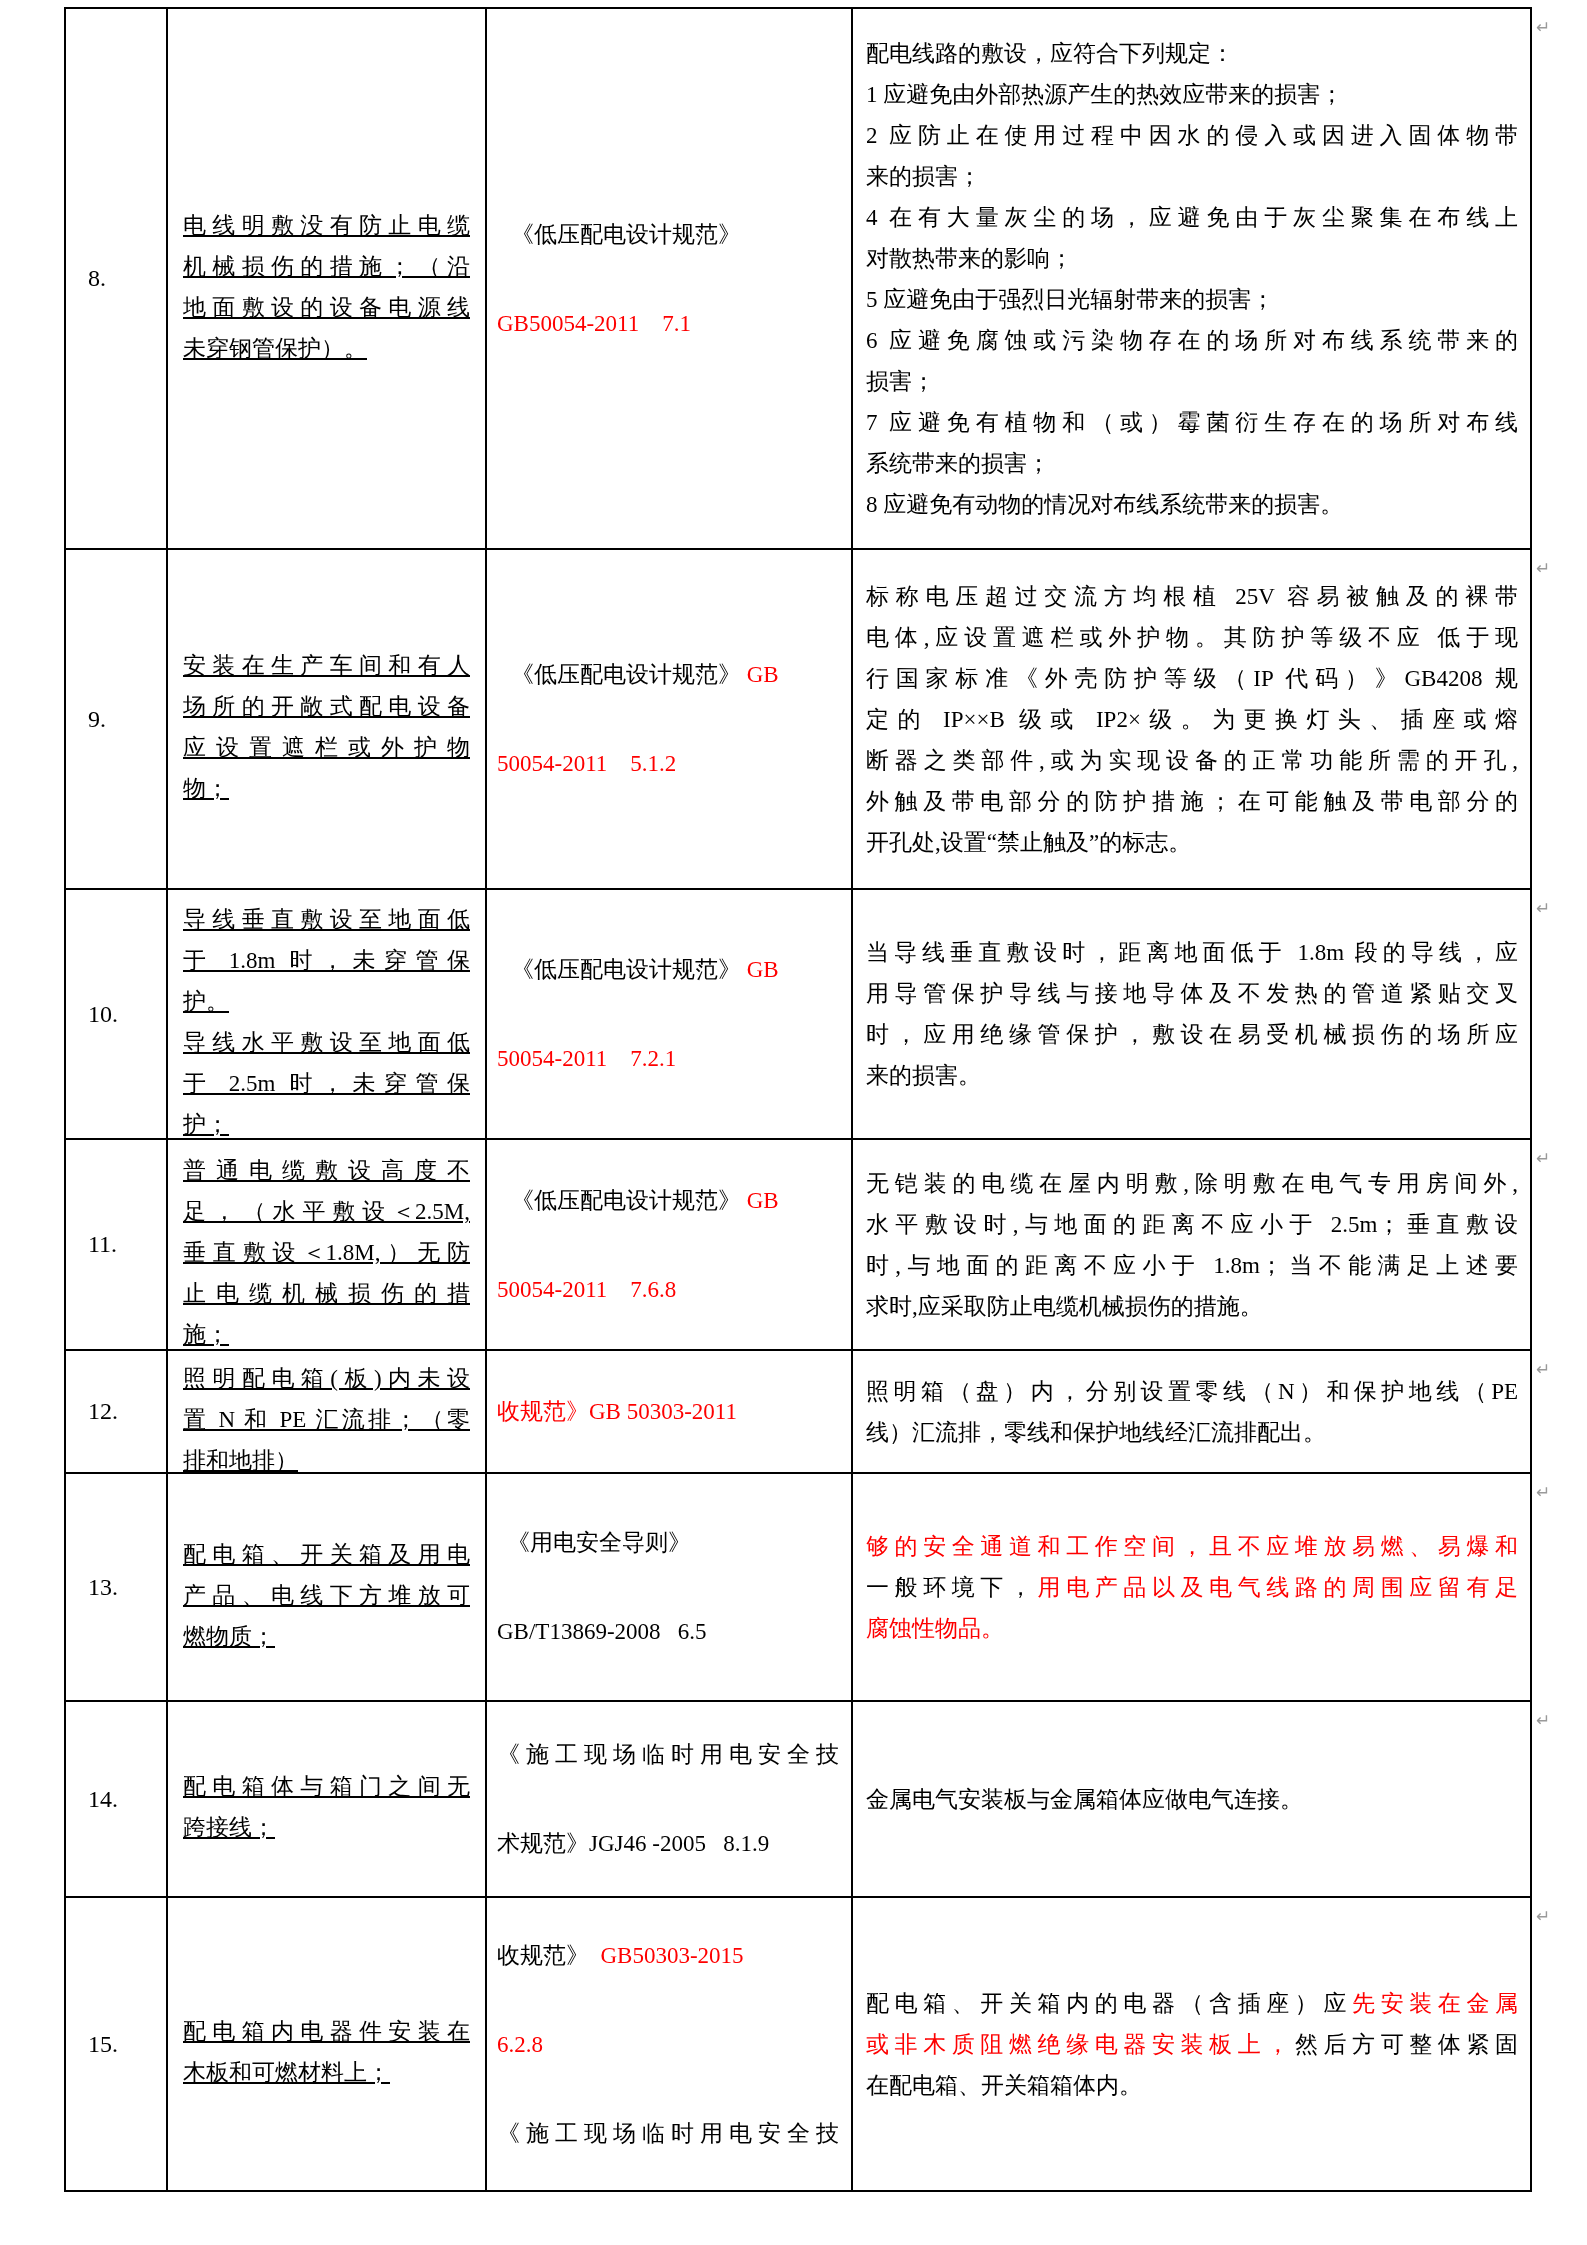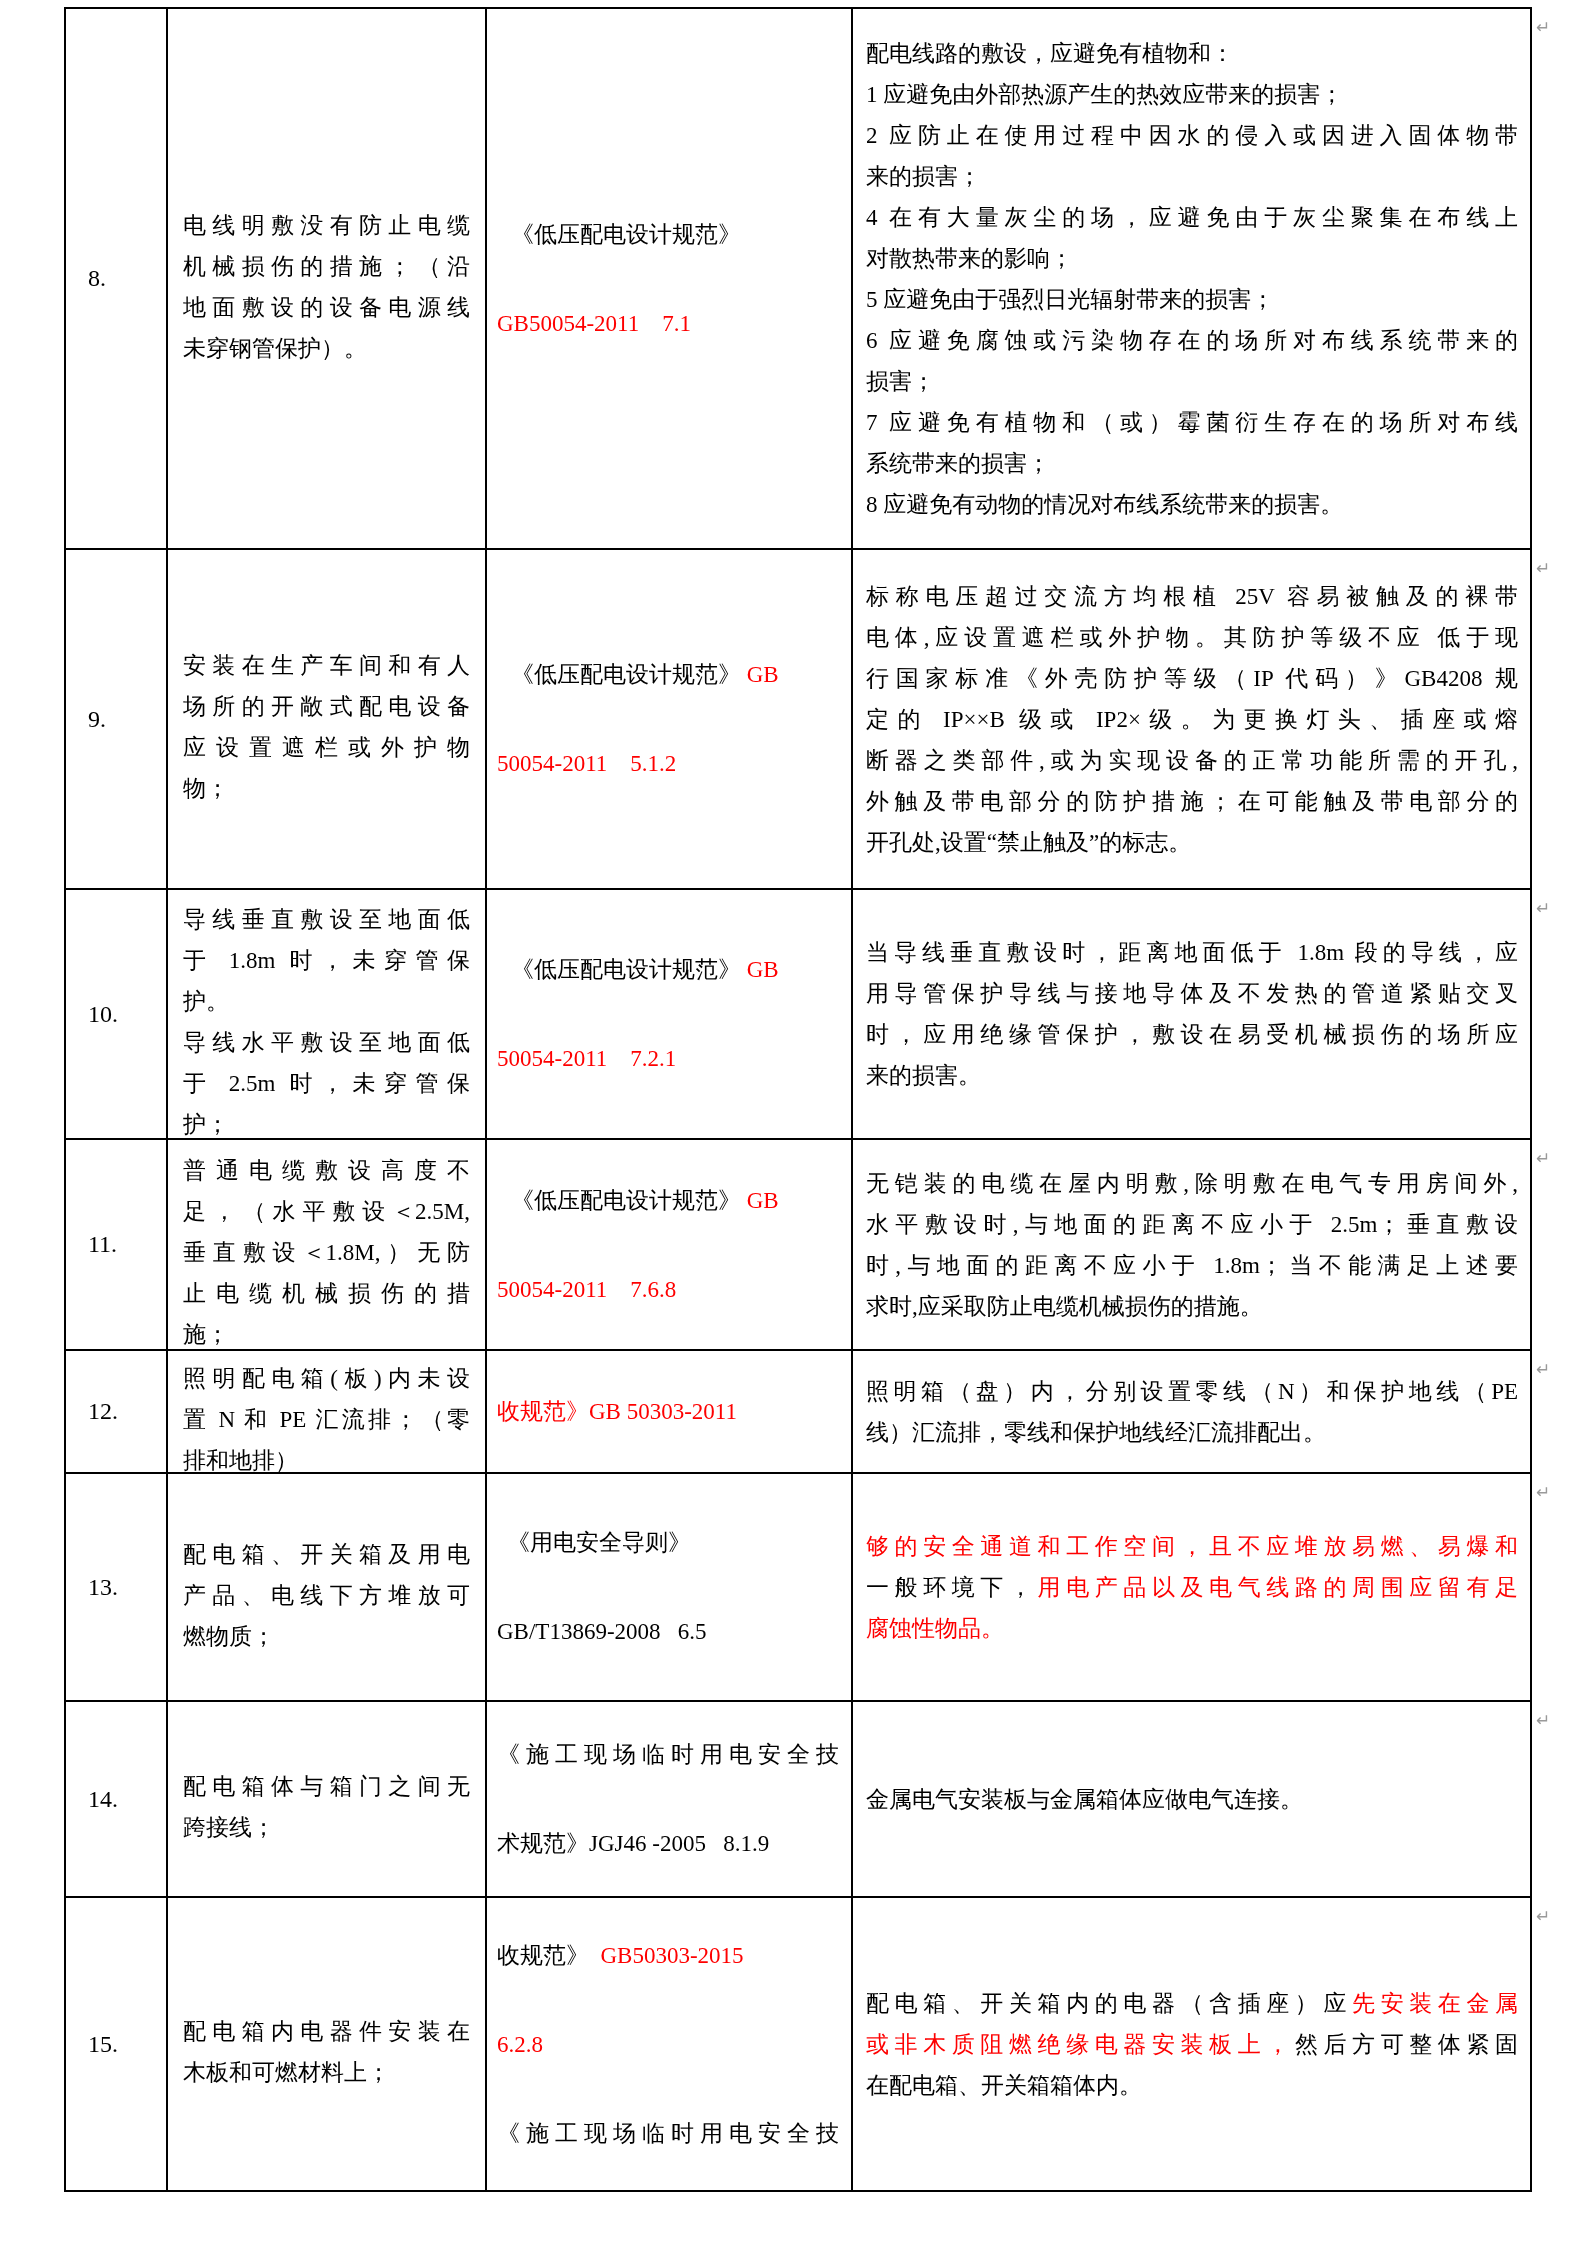--- a/index.html
+++ b/index.html
@@ -24,21 +24,21 @@
     border-bottom:2px solid var(--line,#000);
     display:flex;
     flex-direction:column;
     justify-content:center;
     overflow:hidden;
     font-size:23px;
     line-height:41px;
     color:var(--ink,#000);
   }
   .c0{padding-left:22px;font-size:24px;}
-  .c1{padding:16px 15px 0 15px;}
+  .c1{padding:16px 15px 0 15px;text-decoration:underline;}
   .c2{padding:0 12px 0 10px;gap:48px;}
   .c3{padding:0 12px 0 13px;}
   .ln{white-space:pre-wrap;text-align:left;min-height:41px;}
   .ln.j{text-align:justify;text-align-last:justify;}
   .r{color:var(--red,#fe0000);}
   .b{color:var(--ink,#000);}
   .pmark{
     position:absolute;
     font-size:17px;
     line-height:17px;
@@ -58,21 +58,21 @@
         <div class="ln j"><span class="b">电线明敷没有防止电缆</span></div>
         <div class="ln j"><span class="b">机械损伤的措施；（沿</span></div>
         <div class="ln j"><span class="b">地面敷设的设备电源线</span></div>
         <div class="ln"><span class="b">未穿钢管保护）。</span></div>
       </div>
       <div class="cell c2">
         <div class="ln" style="padding-left: 14px;"><span class="b">《低压配电设计规范》</span></div>
         <div class="ln"><span class="r">GB50054-2011    7.1</span></div>
       </div>
       <div class="cell c3">
-        <div class="ln"><span class="b">配电线路的敷设，应避免有植物和：</span></div>
+        <div class="ln"><span class="b">配电线路的敷设，应符合下列规定：</span></div>
         <div class="ln"><span class="b">1 应避免由外部热源产生的热效应带来的损害；</span></div>
         <div class="ln j"><span class="b">2 应防止在使用过程中因水的侵入或因进入固体物带</span></div>
         <div class="ln"><span class="b">来的损害；</span></div>
         <div class="ln j"><span class="b">4 在有大量灰尘的场，应避免由于灰尘聚集在布线上</span></div>
         <div class="ln"><span class="b">对散热带来的影响；</span></div>
         <div class="ln"><span class="b">5 应避免由于强烈日光辐射带来的损害；</span></div>
         <div class="ln j"><span class="b">6 应避免腐蚀或污染物存在的场所对布线系统带来的</span></div>
         <div class="ln"><span class="b">损害；</span></div>
         <div class="ln j"><span class="b">7 应避免有植物和（或）霉菌衍生存在的场所对布线</span></div>
         <div class="ln"><span class="b">系统带来的损害；</span></div>

